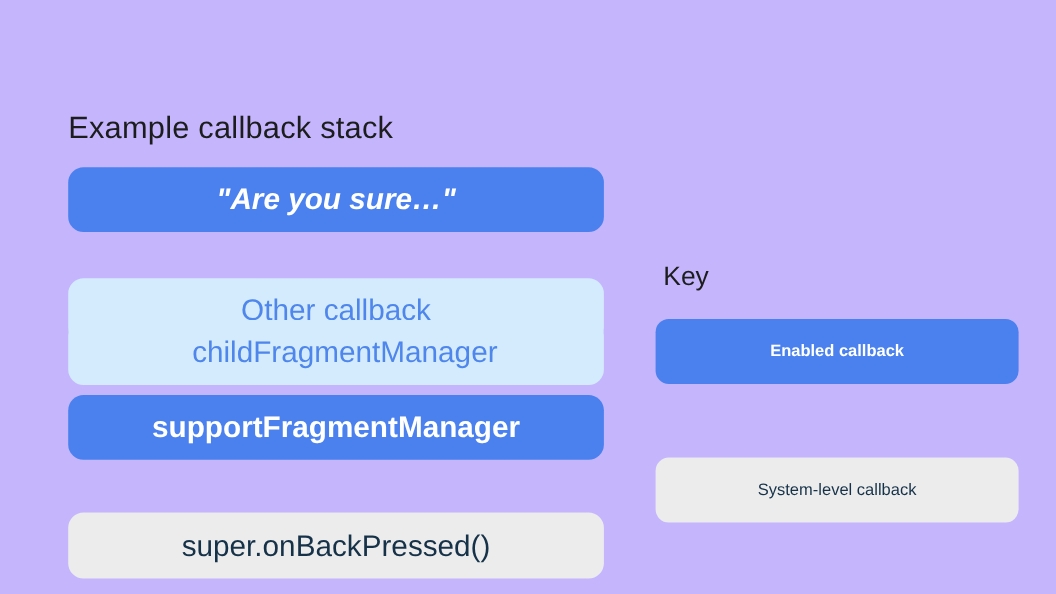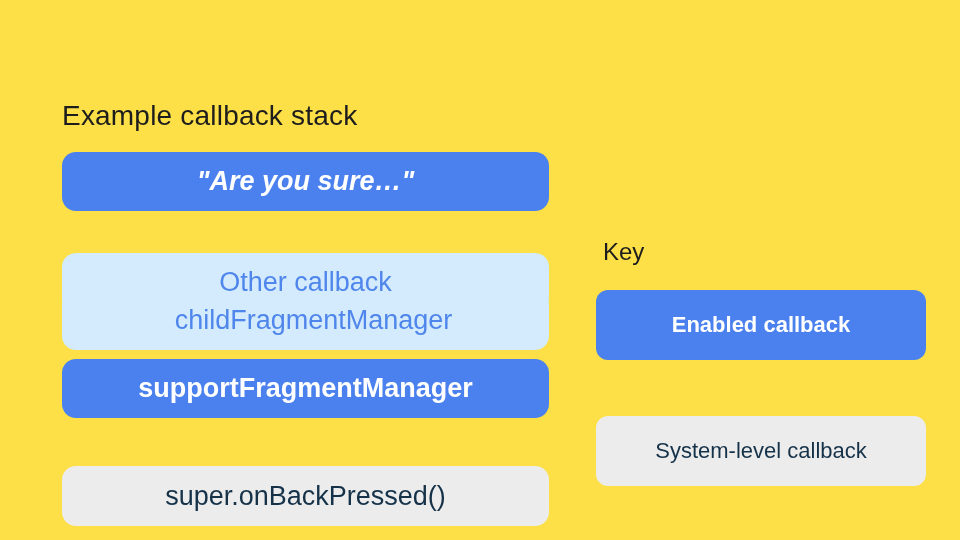--- a/index.html
+++ b/index.html
@@ -4,21 +4,21 @@
 <style>
   html, body { margin: 0; padding: 0; }
   body {
     font-family: "Liberation Sans", sans-serif;
     background: #ffffff;
   }
   .canvas {
     position: relative;
     width: 960px;
     height: 540px;
-    background: #fde047;
+    background: #c4b5fd;
     overflow: hidden;
   }
   .diagram-title {
     position: absolute;
     left: 62px;
     top: 100px;
     font-size: 28px;
     font-weight: 500;
     color: #1d1d1d;
     letter-spacing: 0.2px;
@@ -44,23 +44,23 @@
   .stack-box {
     left: 62px;
     width: 487px;
     height: 59px;
     border-radius: 14px;
     font-size: 27px;
   }
   .key-box {
     left: 596px;
     width: 330px;
-    height: 70px;
+    height: 59px;
     border-radius: 12px;
-    font-size: 22px;
+    font-size: 15px;
   }
   .enabled {
     background: #4a81ee;
     color: #ffffff;
     font-weight: 700;
   }
   .disabled {
     background: #d3ebfc;
     color: #4f86ec;
     font-weight: 400;

